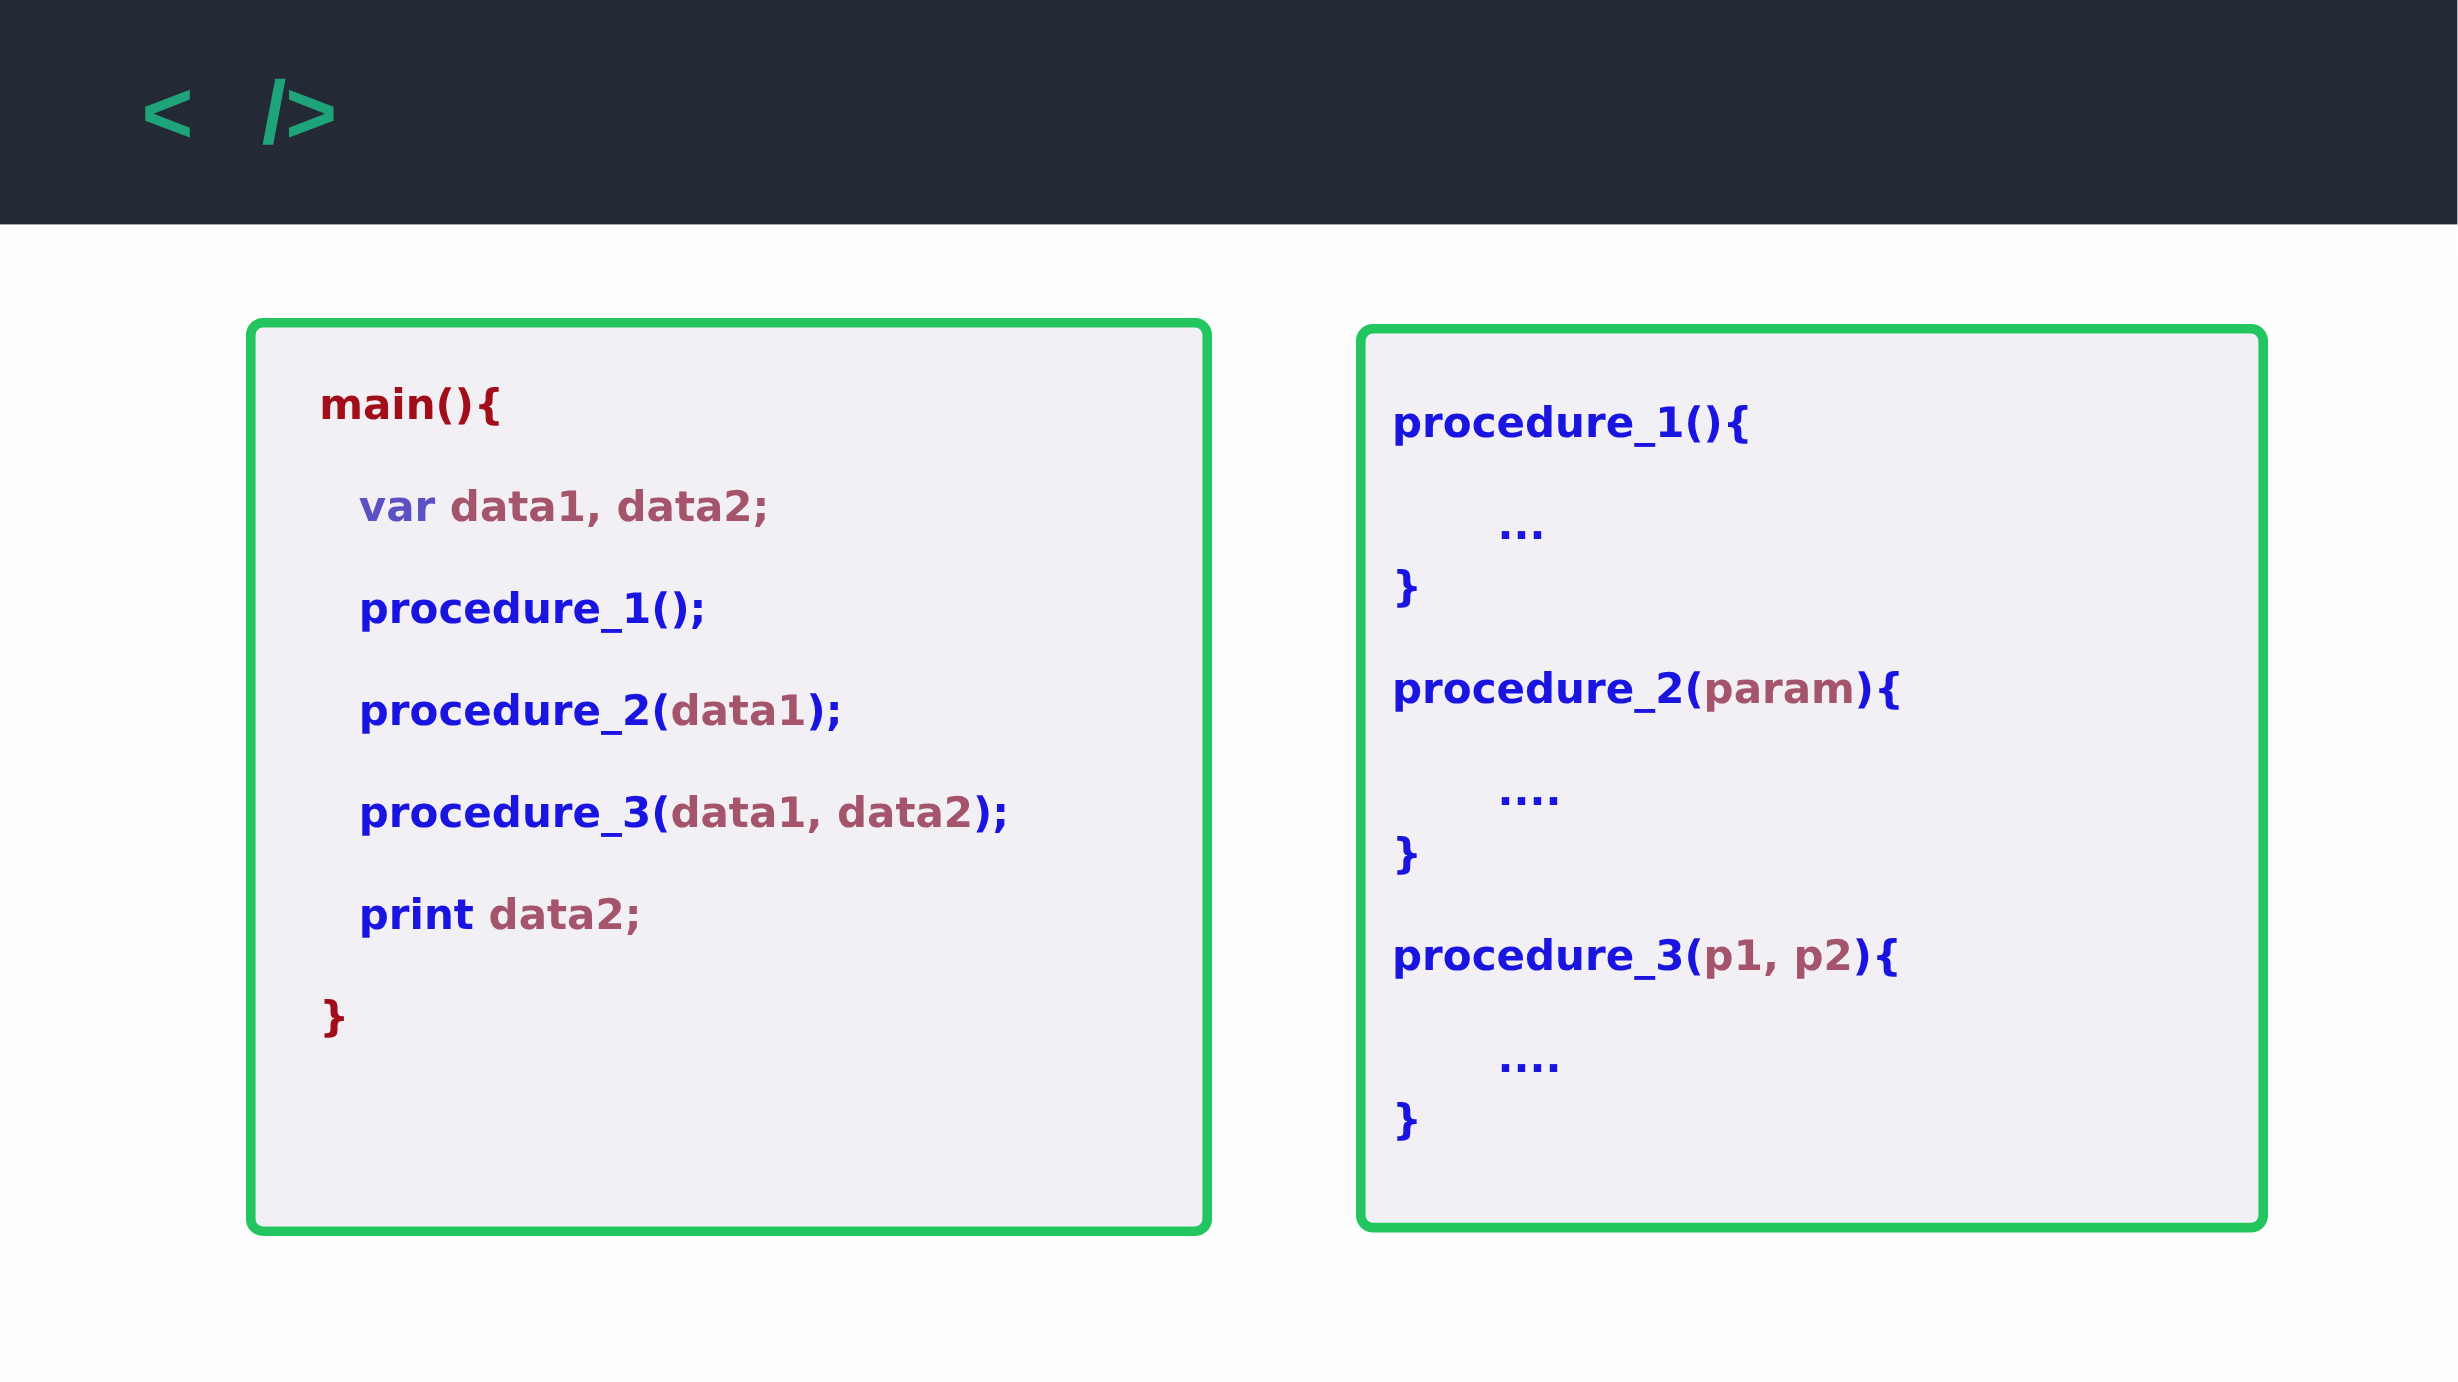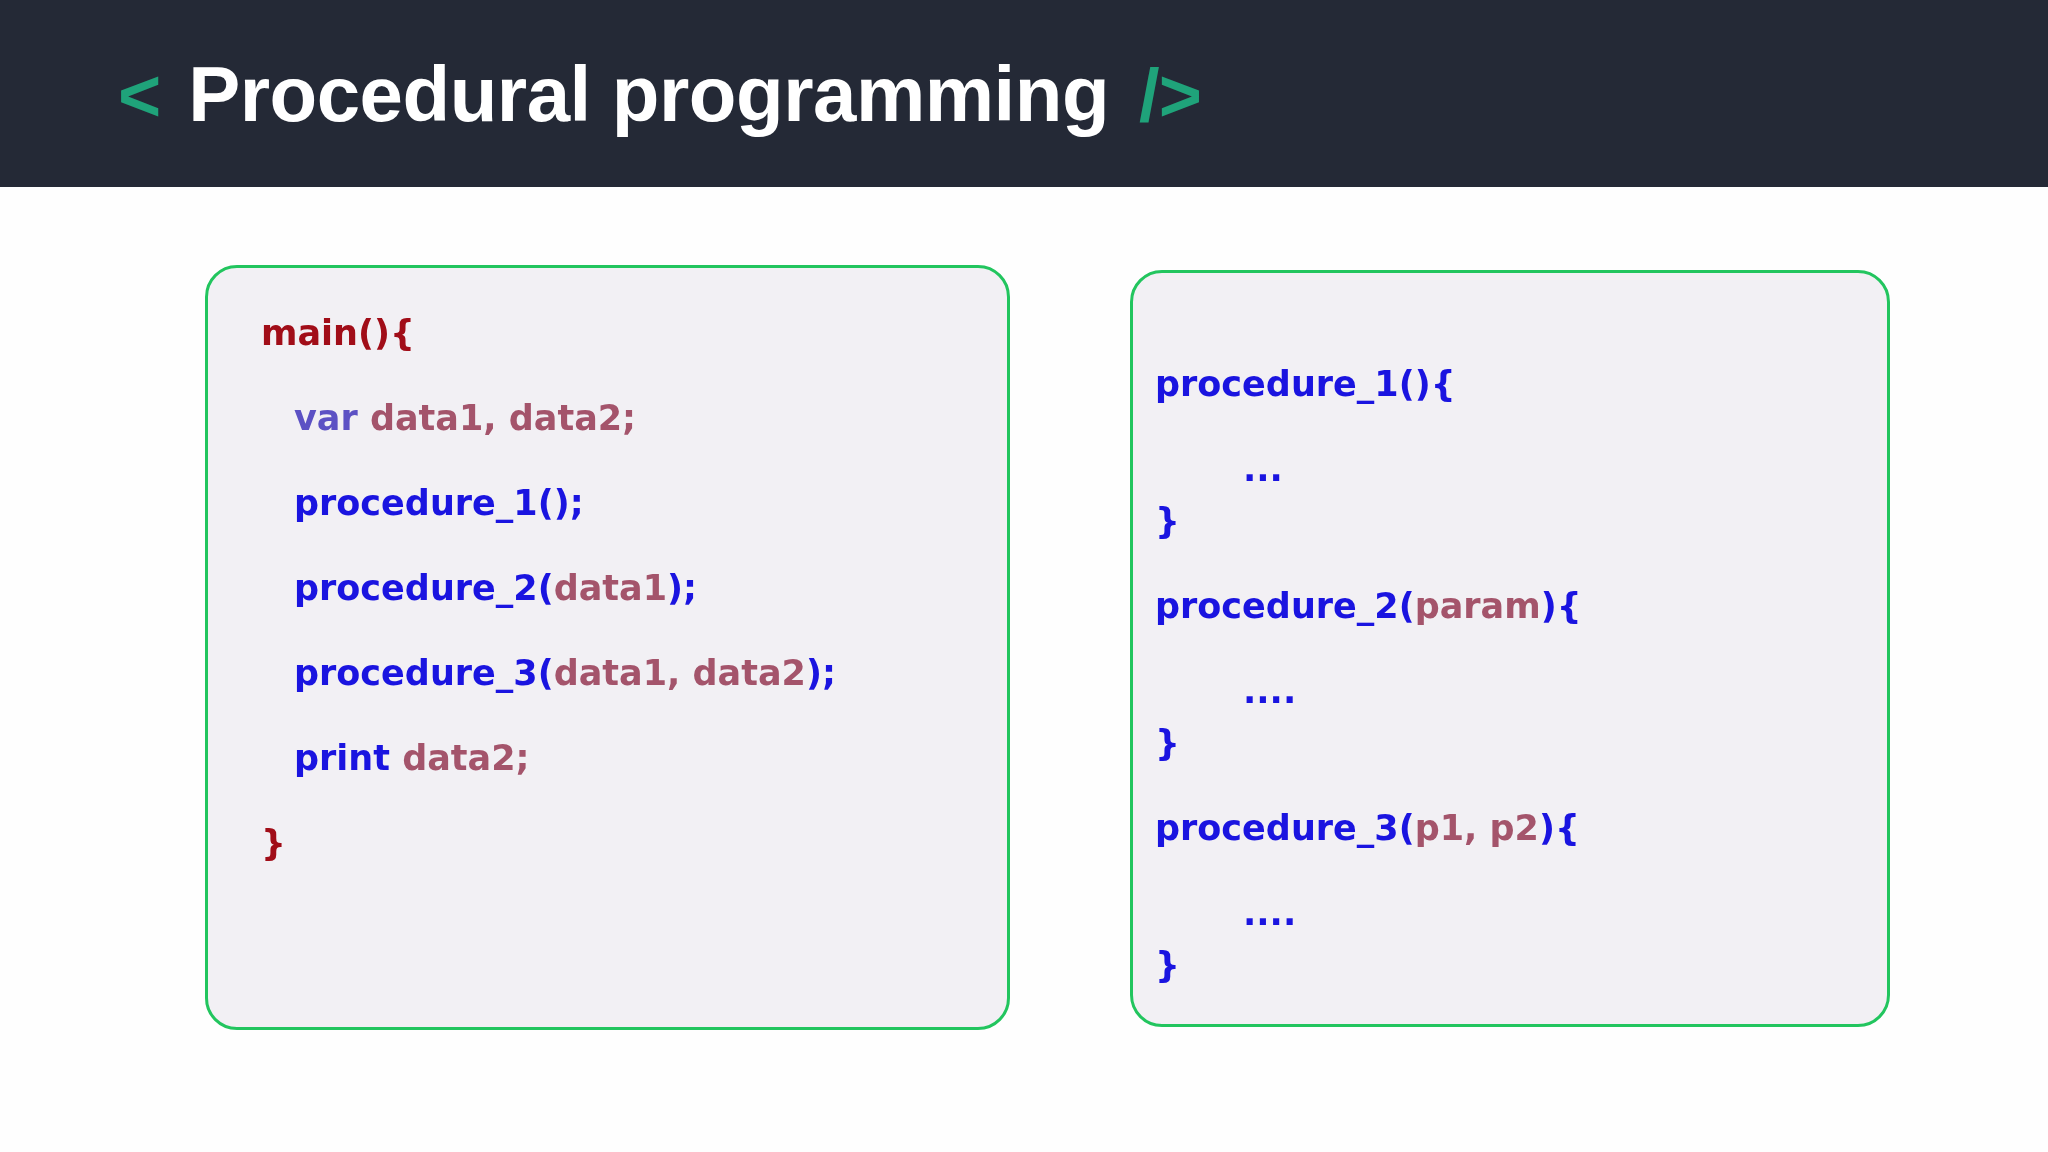--- a/index.html
+++ b/index.html
@@ -45,38 +45,38 @@
     font-size: 78px;
     font-weight: 700;
     line-height: 1;
     letter-spacing: -0.5px;
   }
 
   
   .panel {
     position: absolute;
     background: #f2f0f4;
-    border: 3px solid #22c55e;
-    border-radius: 32px;
+    border: 8px solid #22c55e;
+    border-radius: 14px;
   }
   #panel-left  { left: 205px;  top: 265px; width: 805px; height: 765px; }
   #panel-right { left: 1130px; top: 270px; width: 760px; height: 757px; }
 
   .code {
     position: absolute;
     left: 0; top: 0;
     width: 100%;
     font-family: "DejaVu Sans", "Liberation Sans", sans-serif;
     font-size: 35px;
     font-weight: 700;
     line-height: 1.0;
     white-space: pre;
   }
   #panel-left  .code { padding: 48px 0 0 53px; }
-  #panel-right .code { padding: 58px 0 0 22px; margin-top: 36px; }
+  #panel-right .code { padding: 58px 0 0 22px; }
 
   .line { height: 85px; }
   .line.tight { height: 52px; }
 
   .ind1 { padding-left: 33px; }
   .ind2 { padding-left: 88px; }
 
   
   .footer {
     position: absolute;
@@ -89,21 +89,20 @@
   }
 </style>
 </head>
 <body>
 
 <div class="slide">
 
   <div class="header">
     <div class="header-inner">
       <span class="tag-open">&lt;</span>
-      <span class="slide-title">Procedural programming</span>
       <span class="tag-close">/&gt;</span>
     </div>
   </div>
 
   <div class="panel" id="panel-left">
     <div class="code" id="code-left"><div class="line"><span style="color: rgb(161, 13, 24);">main(){</span></div><div class="line ind1"><span style="color: rgb(92, 81, 196);">var </span><span style="color: rgb(164, 84, 107);">data1, data2;</span></div><div class="line ind1"><span style="color: rgb(26, 20, 224);">procedure_1();</span></div><div class="line ind1"><span style="color: rgb(26, 20, 224);">procedure_2(</span><span style="color: rgb(164, 84, 107);">data1</span><span style="color: rgb(26, 20, 224);">);</span></div><div class="line ind1"><span style="color: rgb(26, 20, 224);">procedure_3(</span><span style="color: rgb(164, 84, 107);">data1, data2</span><span style="color: rgb(26, 20, 224);">);</span></div><div class="line ind1"><span style="color: rgb(26, 20, 224);">print </span><span style="color: rgb(164, 84, 107);">data2;</span></div><div class="line"><span style="color: rgb(161, 13, 24);">}</span></div></div>
   </div>
 
   <div class="panel" id="panel-right">
     <div class="code" id="code-right"><div class="line"><span style="color: rgb(26, 20, 224);">procedure_1(){</span></div><div class="line tight ind2"><span style="color: rgb(26, 20, 224);">...</span></div><div class="line"><span style="color: rgb(26, 20, 224);">}</span></div><div class="line"><span style="color: rgb(26, 20, 224);">procedure_2(</span><span style="color: rgb(164, 84, 107);">param</span><span style="color: rgb(26, 20, 224);">){</span></div><div class="line tight ind2"><span style="color: rgb(26, 20, 224);">....</span></div><div class="line"><span style="color: rgb(26, 20, 224);">}</span></div><div class="line"><span style="color: rgb(26, 20, 224);">procedure_3(</span><span style="color: rgb(164, 84, 107);">p1, p2</span><span style="color: rgb(26, 20, 224);">){</span></div><div class="line tight ind2"><span style="color: rgb(26, 20, 224);">....</span></div><div class="line"><span style="color: rgb(26, 20, 224);">}</span></div></div>

